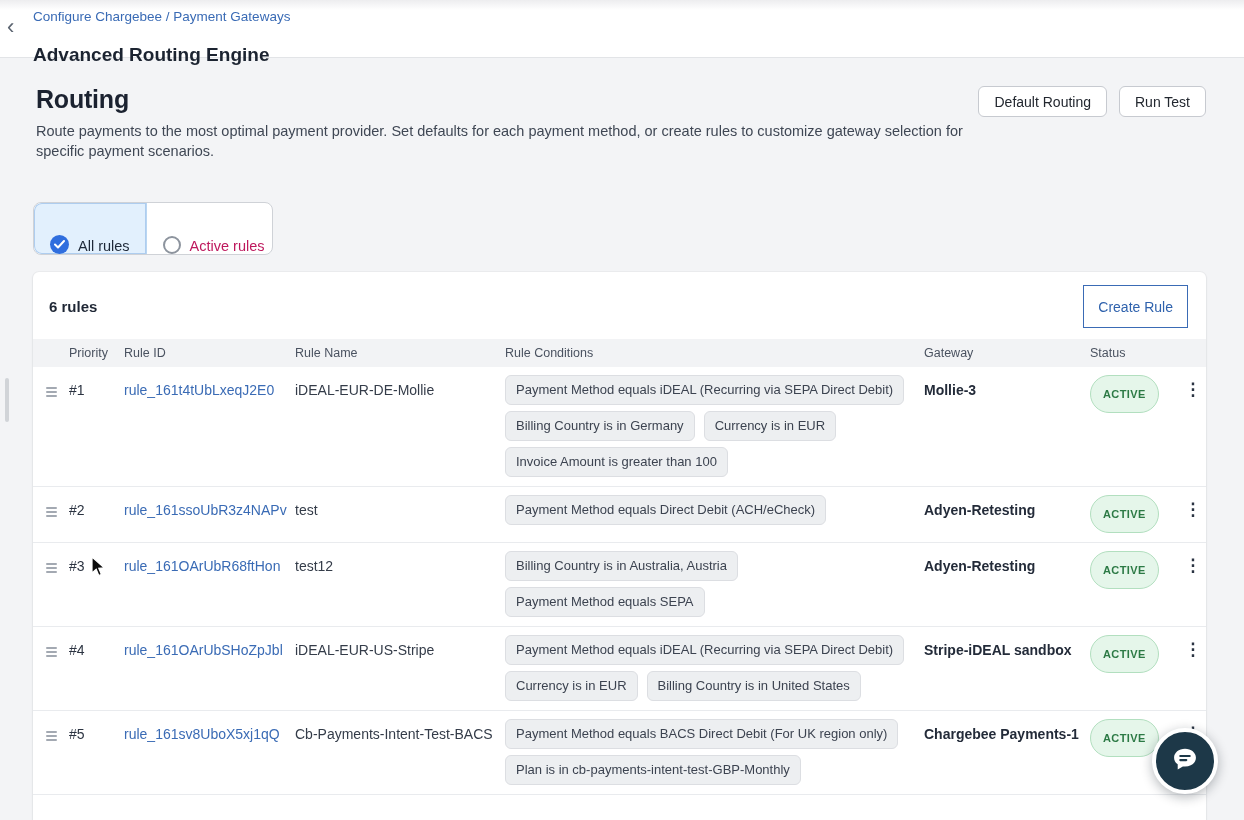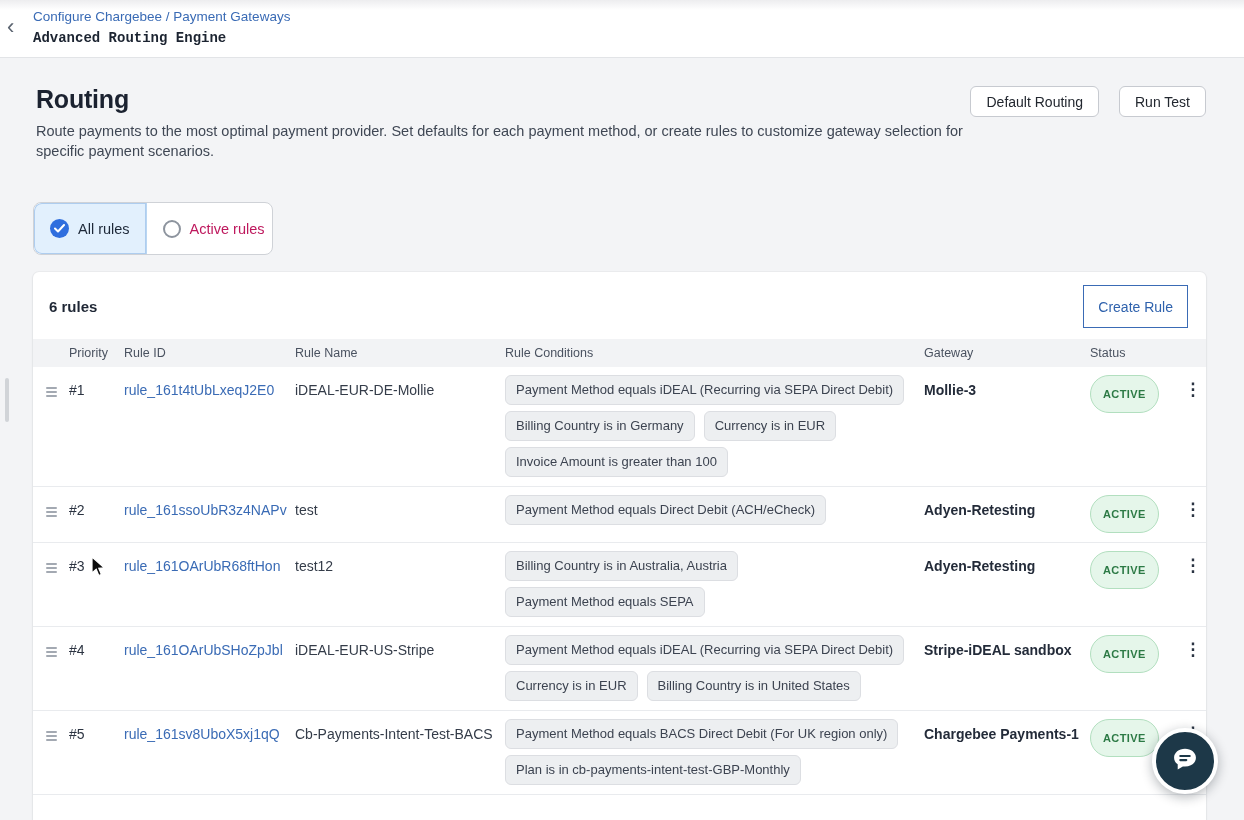--- a/index.html
+++ b/index.html
@@ -20,52 +20,52 @@
   .back-chevron {
     position:absolute; left:7px; top:16px;
     font-size:22px; color:#5b6470; line-height:22px;
     cursor:pointer; font-weight:400;
   }
   .crumb {
     position:absolute; left:33px; top:9px;
     font-size:13.5px; color:#3a6bb5; cursor:pointer;
   }
   .ptitle {
-    position:absolute; left:33px; top:30px;
-    font-size:14px; font-weight:700; color:#1c2431;font-family:Liberation Mono, monospace;
+    position:absolute; left:33px; top:44px;
+    font-size:19px; font-weight:700; color:#1c2431;
   }
   
   .scroll-pill {
     position:absolute; left:5px; top:378px; width:4px; height:44px;
     background:#d1d4d8; border-radius:3px; z-index:4;
   }
   
   .content { position:absolute; top:58px; left:0; right:0; }
   .routing-head {
     display:flex; justify-content:space-between; align-items:flex-start;
     margin:27px 38px 0 36px;
   }
   h1.routing-title { font-size:25px; font-weight:700; color:#1b2230; letter-spacing:-0.2px; }
   .desc {
     margin-top:7px; font-size:14.5px; line-height:20px; color:#3f4754;
     max-width:935px;
   }
-  .head-actions { display:flex; gap:20px; margin-top:1px; }
+  .head-actions { display:flex; gap:12px; margin-top:1px; }
   .btn-secondary {
     background:#fff; border:1px solid #c7cad0; border-radius:6px;
     height:31px; padding:0 15px; font-size:14px; color:#22272f;
     font-family:inherit; cursor:pointer; white-space:nowrap;
   }
   
   .segmented {
     display:flex; margin:41px 0 0 33px; width:240px; height:53px;
     border:1px solid #cfd2d7; border-radius:8px; background:#fff; overflow:hidden;
   }
   .seg {
-    display:flex; align-items:center; gap:9px; padding:0 16px;
+    display:flex; align-items:flex-end; gap:9px; padding:0 16px;
     cursor:pointer; flex:0 0 auto;
   }
   .seg.selected {
     background:#e2f0fd; border-right:1px solid #b9d6f2;
     box-shadow:inset 0 0 0 1px #aecdef; border-radius:8px 0 0 8px;
   }
   .seg-label { font-size:14.5px; color:#be185d; }
   .seg.selected .seg-label { color:#1d2838; }
   .radio-checked {
     width:19px; height:19px; border-radius:50%; background:#2f6ede;

